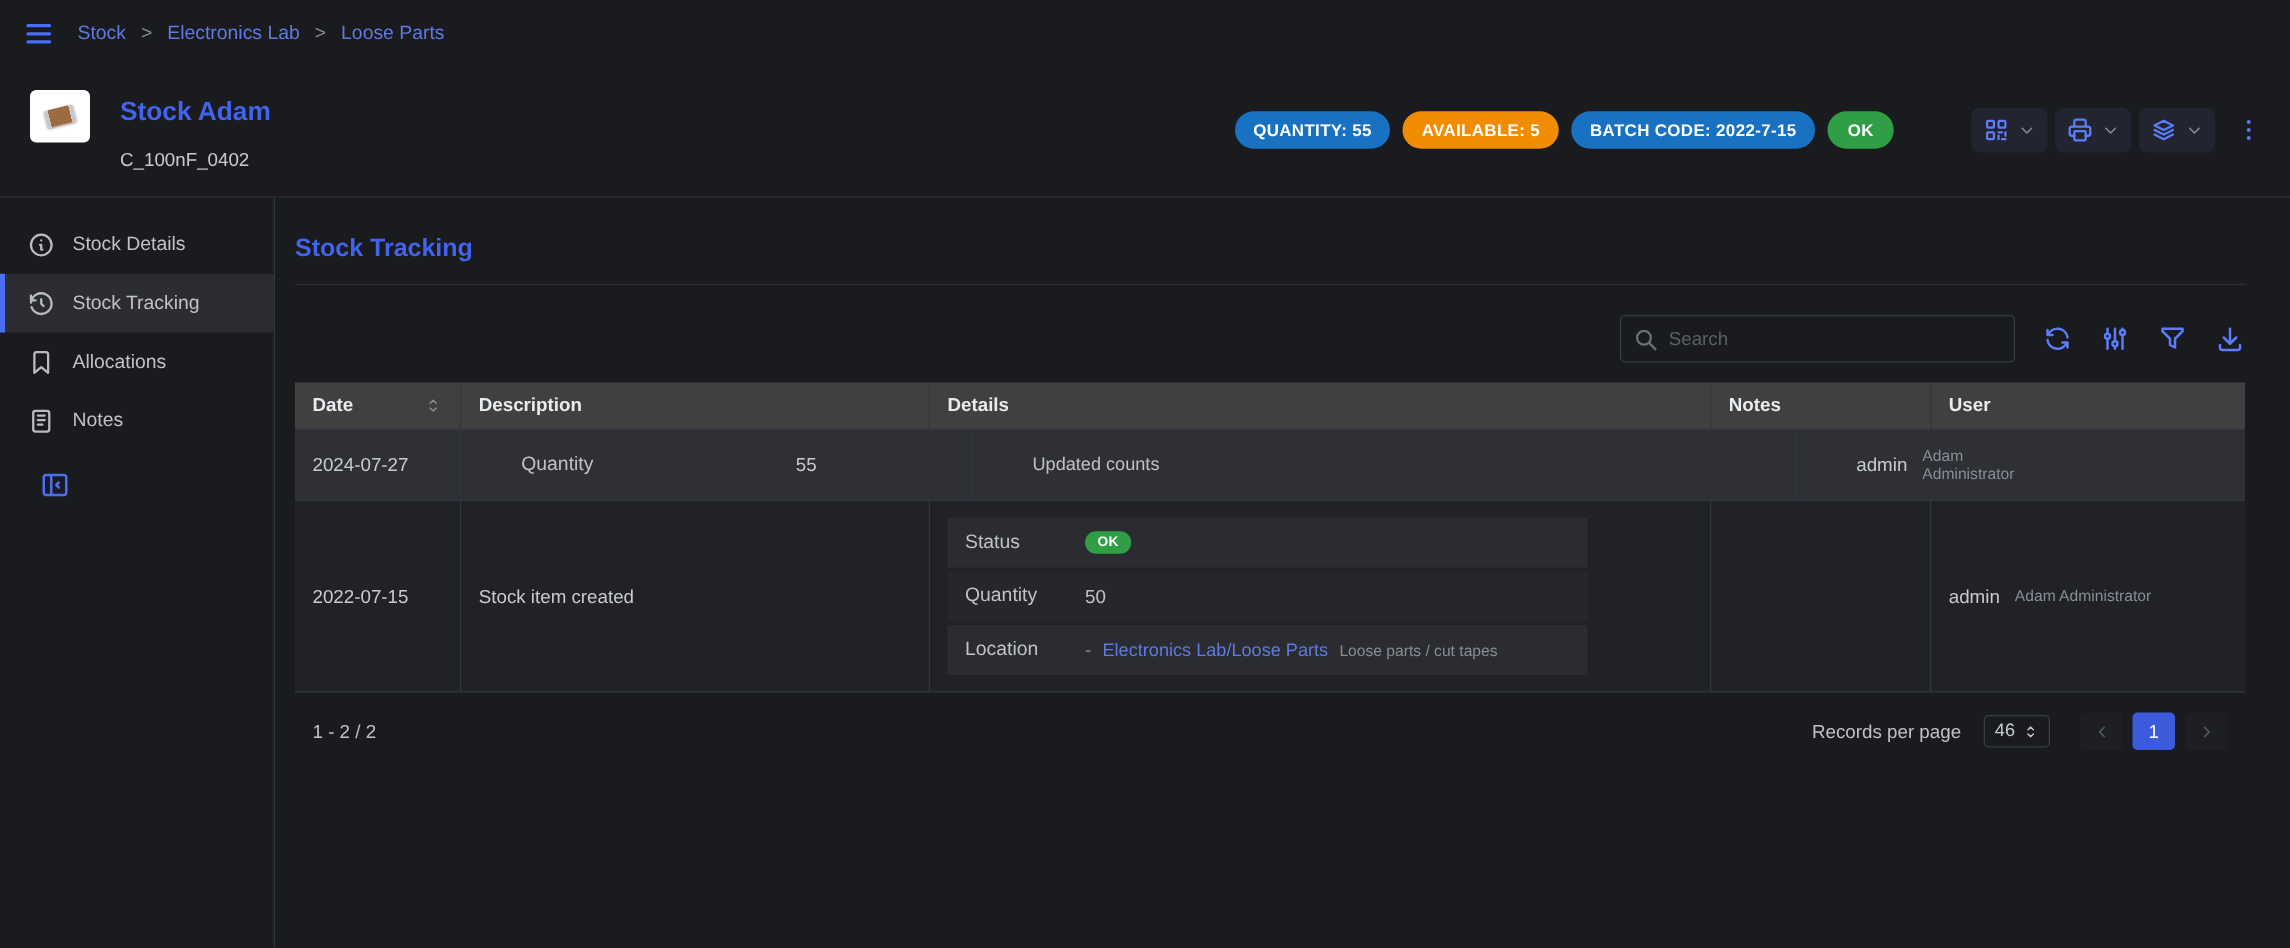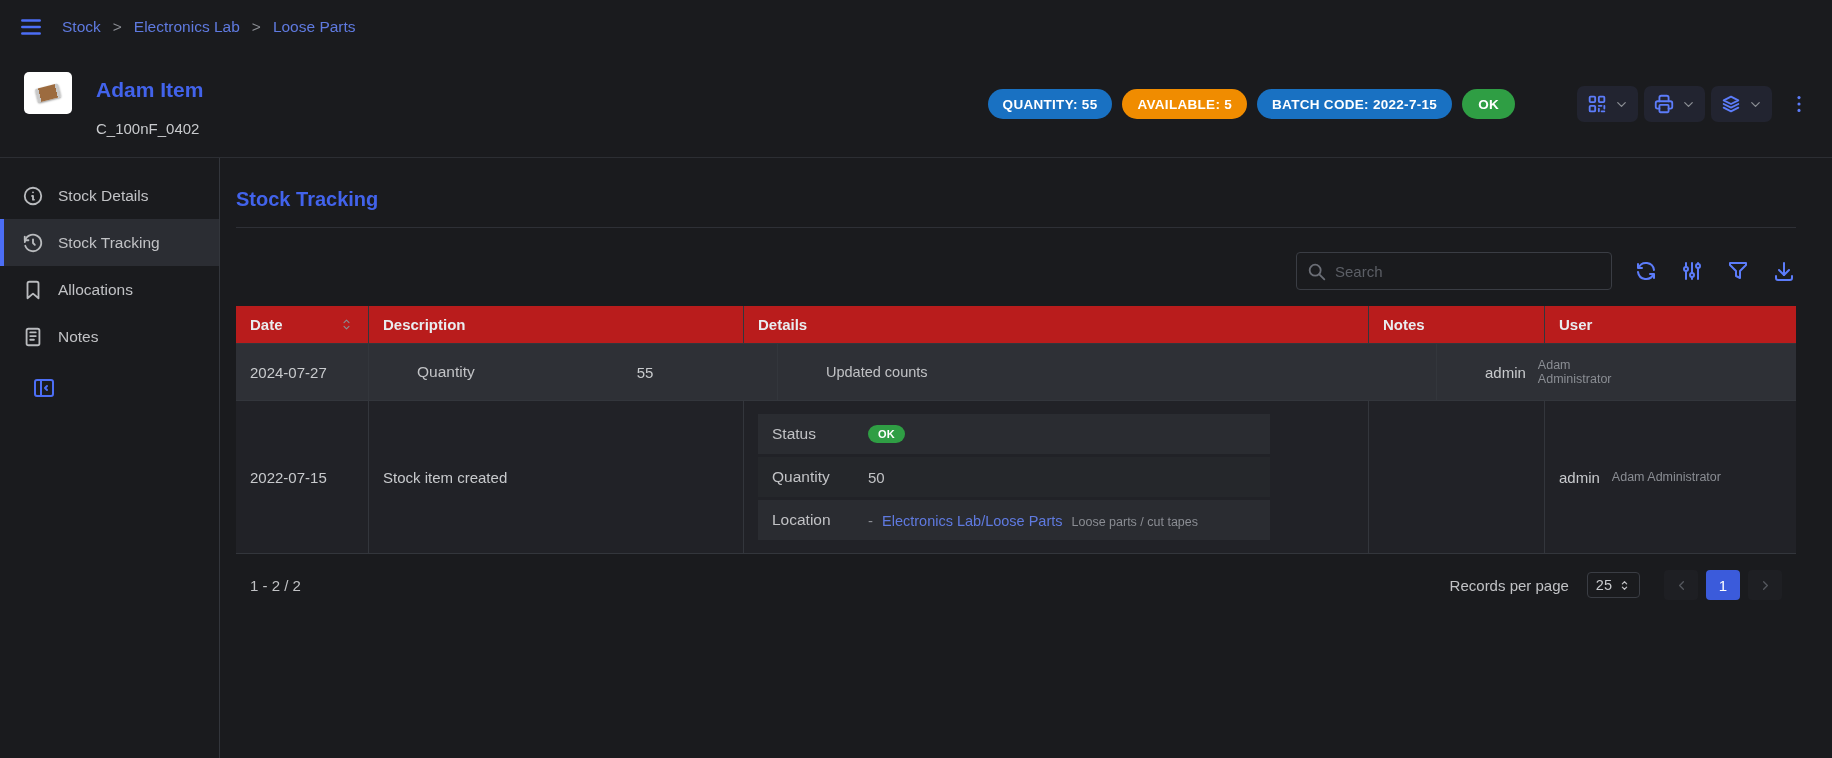--- a/index.html
+++ b/index.html
@@ -61,21 +61,21 @@
   .search-input { width:100%; height:38px; background:#1a1b1e; border:1px solid #3a3d44; border-radius:4px; color:#c1c2c5; padding:0 10px 0 38px; font-size:15px; outline:none; }
   .search-input::placeholder { color:#5c5f66; }
   .tool-ic { color:#5c7cfa; cursor:pointer; }
   .tool-ic svg { width:24px; height:24px; }
 
   
   .tbl { width:100%; }
   .trow { display:grid; grid-template-columns:133px 375px 625px 176px 1fr; border-bottom:1px solid #33363c; }
   .cell { padding:0 14px; display:flex; align-items:center; border-right:1px solid #33363c; min-width:0; }
   .cell:last-child { border-right:none; }
-  .thead { background:#b91c1c; height:38px; font-weight:bold; color:#e9ecef; font-size:15px; }
+  .thead { background:#404040; height:38px; font-weight:bold; color:#e9ecef; font-size:15px; }
   .thead .cell { justify-content:flex-start; }
   .sort-ic { margin-left:auto; color:#8a8d93; cursor:pointer; }
   .row1 { background:#2e3036; height:57px;gap:34px; }
   .row2 { background:#212227; }
   .details-flex { display:flex; width:100%; align-items:center; }
   .details-flex .d-label { flex:0 0 110px; color:#c1c2c5; font-size:15.5px; }
   .details-flex .d-value { flex:1; text-align:center; color:#c8cacd; font-size:15px; }
   .user-cell { gap:12px; }
   .user-name { font-size:15px; color:#c8cacd; }
   .user-full { font-size:12.5px; color:#8a8d93; }
@@ -120,21 +120,21 @@
     <span class="crumb-sep">&gt;</span>
     <a class="crumb">Loose Parts</a>
   </div>
 </div>
 
 <div class="page-header">
   <div class="thumb">
     <div class="chip"></div>
   </div>
   <div class="titles">
-    <div class="page-title">Adam Item</div>
+    <div class="page-title">Stock Adam</div>
     <div class="page-subtitle">C_100nF_0402</div>
   </div>
   <div class="header-right">
     <span class="badge blue">QUANTITY: 55</span>
     <span class="badge orange">AVAILABLE: 5</span>
     <span class="badge blue">BATCH CODE: 2022-7-15</span>
     <span class="badge green">OK</span>
 
     <div class="actions-group">
       <div class="action-btn">
@@ -361,21 +361,21 @@
           <span class="user-full">Adam Administrator</span>
         </div>
       </div>
     </div>
 
     <div class="tfooter">
       <span class="range-text">1 - 2 / 2</span>
       <div class="foot-right">
         <span class="rpp-label">Records per page</span>
         <div class="rpp-select">
-          <span>25</span>
+          <span>46</span>
           <span class="updown">
             <svg class="icon xs" viewBox="0 0 24 24" style="stroke-width:2.2">
                 <path d="M8 9l4-4 4 4"></path>
                 <path d="M8 15l4 4 4-4"></path>
               </svg>
           </span>
         </div>
         <div class="pager">
           <div class="pg-btn nav">
             <svg class="icon sm" viewBox="0 0 24 24">

